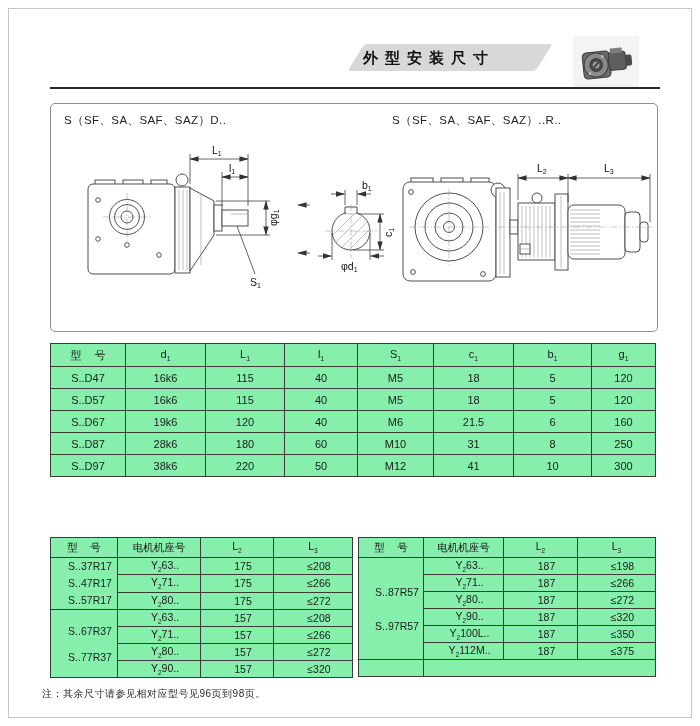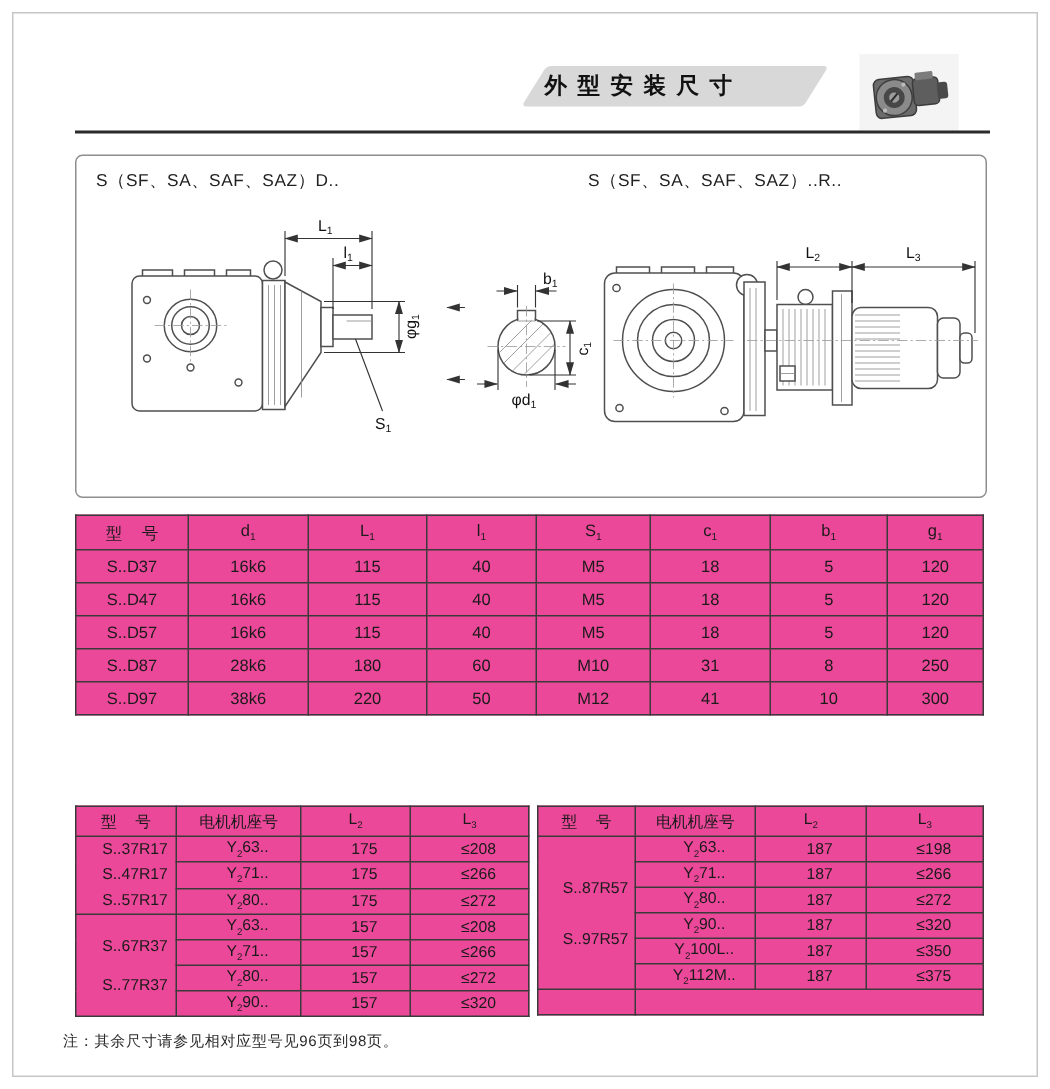--- a/index.html
+++ b/index.html
@@ -21,21 +21,21 @@
   .dlabel{position:absolute;top:9px;font-size:11.5px;color:#222;letter-spacing:.4px;white-space:nowrap;}
   .dlabel.l{left:13px;}.dlabel.r{left:341px;}
   .draw{position:absolute;left:0;top:0;}
   .o{fill:#fff;stroke:#4f4f4f;stroke-width:1;}
   .t{fill:none;stroke:#8a8a8a;stroke-width:.55;}
   .cl{fill:none;stroke:#9a9a9a;stroke-width:.55;stroke-dasharray:7 2 1.5 2;}
   .dm{fill:none;stroke:#333;stroke-width:.75;}
   .lbl{font-family:"Liberation Sans","DejaVu Sans",sans-serif;font-size:10.5px;fill:#111;}
   .lbl .s{font-size:7px;}
   
-  table{border-collapse:collapse;position:absolute;table-layout:fixed;background:#ec4899;border:1.5px solid #333;}
+  table{border-collapse:collapse;position:absolute;table-layout:fixed;background:#86efac;border:1.5px solid #333;}
   th,td{border:1px solid #3a3a3a;text-align:center;vertical-align:middle;font-weight:normal;
     padding:0;overflow:hidden;white-space:nowrap;}
   sub{font-size:.62em;}
   .maint{left:50px;top:343px;width:605px;font-size:11px;}
   .maint th{height:22px;}
   .maint td{height:21px;}
   .bt{top:537px;font-size:10.5px;}
   .btl{left:50px;width:302px;}
   .btr{left:358px;width:297px;}
   .bt th{height:19px;}
@@ -246,50 +246,50 @@
       <th><span>L</span><sub>1</sub></th>
       <th><span>l</span><sub>1</sub></th>
       <th><span>S</span><sub>1</sub></th>
       <th><span>c</span><sub>1</sub></th>
       <th><span>b</span><sub>1</sub></th>
       <th><span>g</span><sub>1</sub></th>
     </tr>
   </thead>
   <tbody>
     <tr>
-      <td>S..D37</td>
-      <td>16k6</td>
-      <td>115</td>
-      <td>40</td>
-      <td>M5</td>
-      <td>18</td>
-      <td>5</td>
-      <td>120</td>
-    </tr>
-    <tr>
       <td>S..D47</td>
       <td>16k6</td>
       <td>115</td>
       <td>40</td>
       <td>M5</td>
       <td>18</td>
       <td>5</td>
       <td>120</td>
     </tr>
     <tr>
       <td>S..D57</td>
       <td>16k6</td>
       <td>115</td>
       <td>40</td>
       <td>M5</td>
       <td>18</td>
       <td>5</td>
       <td>120</td>
     </tr>
     <tr>
+      <td>S..D67</td>
+      <td>19k6</td>
+      <td>120</td>
+      <td>40</td>
+      <td>M6</td>
+      <td>21.5</td>
+      <td>6</td>
+      <td>160</td>
+    </tr>
+    <tr>
       <td>S..D87</td>
       <td>28k6</td>
       <td>180</td>
       <td>60</td>
       <td>M10</td>
       <td>31</td>
       <td>8</td>
       <td>250</td>
     </tr>
     <tr>

